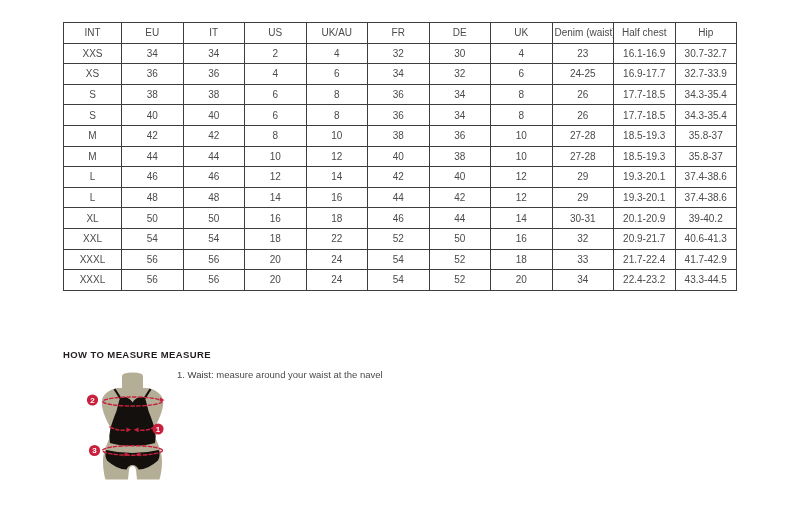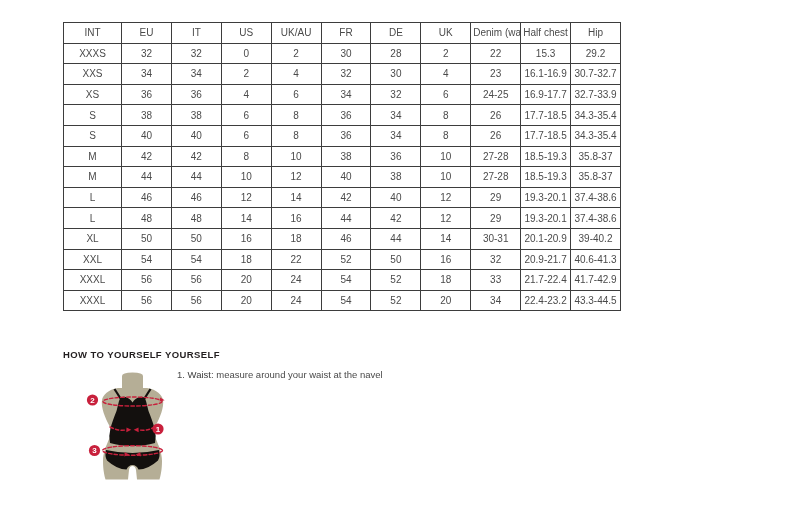--- a/index.html
+++ b/index.html
@@ -9,21 +9,21 @@
     background: #ffffff;
     font-family: "Liberation Sans", "DejaVu Sans", sans-serif;
     position: relative;
     overflow: hidden;
   }
 
   
   .size-table {
     position: absolute;
     left: 63px; top: 22px;
-    width: 558px;
+    width: 674px;
     border-collapse: collapse;
     table-layout: fixed;
   }
   .size-table th, .size-table td {
     border: 1px solid #3d3d3d;
     height: 20.6px;
     padding: 0 2px;
     text-align: center;
     vertical-align: middle;
     font-size: 10px;
@@ -98,33 +98,20 @@
         <th>FR</th>
         <th>DE</th>
         <th>UK</th>
         <th>Denim (waist)</th>
         <th>Half chest</th>
         <th>Hip</th>
       </tr>
     </thead>
   <tbody>
       <tr>
-        <td>XXXS</td>
-        <td>32</td>
-        <td>32</td>
-        <td>0</td>
-        <td>2</td>
-        <td>30</td>
-        <td>28</td>
-        <td>2</td>
-        <td>22</td>
-        <td>15.3</td>
-        <td>29.2</td>
-      </tr>
-      <tr>
         <td>XXS</td>
         <td>34</td>
         <td>34</td>
         <td>2</td>
         <td>4</td>
         <td>32</td>
         <td>30</td>
         <td>4</td>
         <td>23</td>
         <td>16.1-16.9</td>
@@ -269,21 +256,21 @@
         <td>54</td>
         <td>52</td>
         <td>20</td>
         <td>34</td>
         <td>22.4-23.2</td>
         <td>43.3-44.5</td>
       </tr>
     </tbody>
 </table>
 
-<div class="how-heading">HOW TO YOURSELF YOURSELF</div>
+<div class="how-heading">HOW TO MEASURE MEASURE</div>
 
 <div class="figure-wrap">
   <svg width="96" height="112" viewBox="0 0 96 112">
 
     <path class="tan" d="M36,18 L36,5 Q36,1.5 46.5,1.5 Q57,1.5 57,5 L57,18 Z"></path>
 
     <path class="tan" d="M32,17 C22,18.5 17,24 16,29 C14.8,36 19,47 23.5,55
              C25.5,59 25.5,62 23.8,66.5 C20,75 17,82 17,90
              C17,99 18.5,105 19.5,108.5 L42,108.5 L43,99
              C43.3,96.5 44.8,95 46.5,95 C48.2,95 49.7,96.5 50,99

